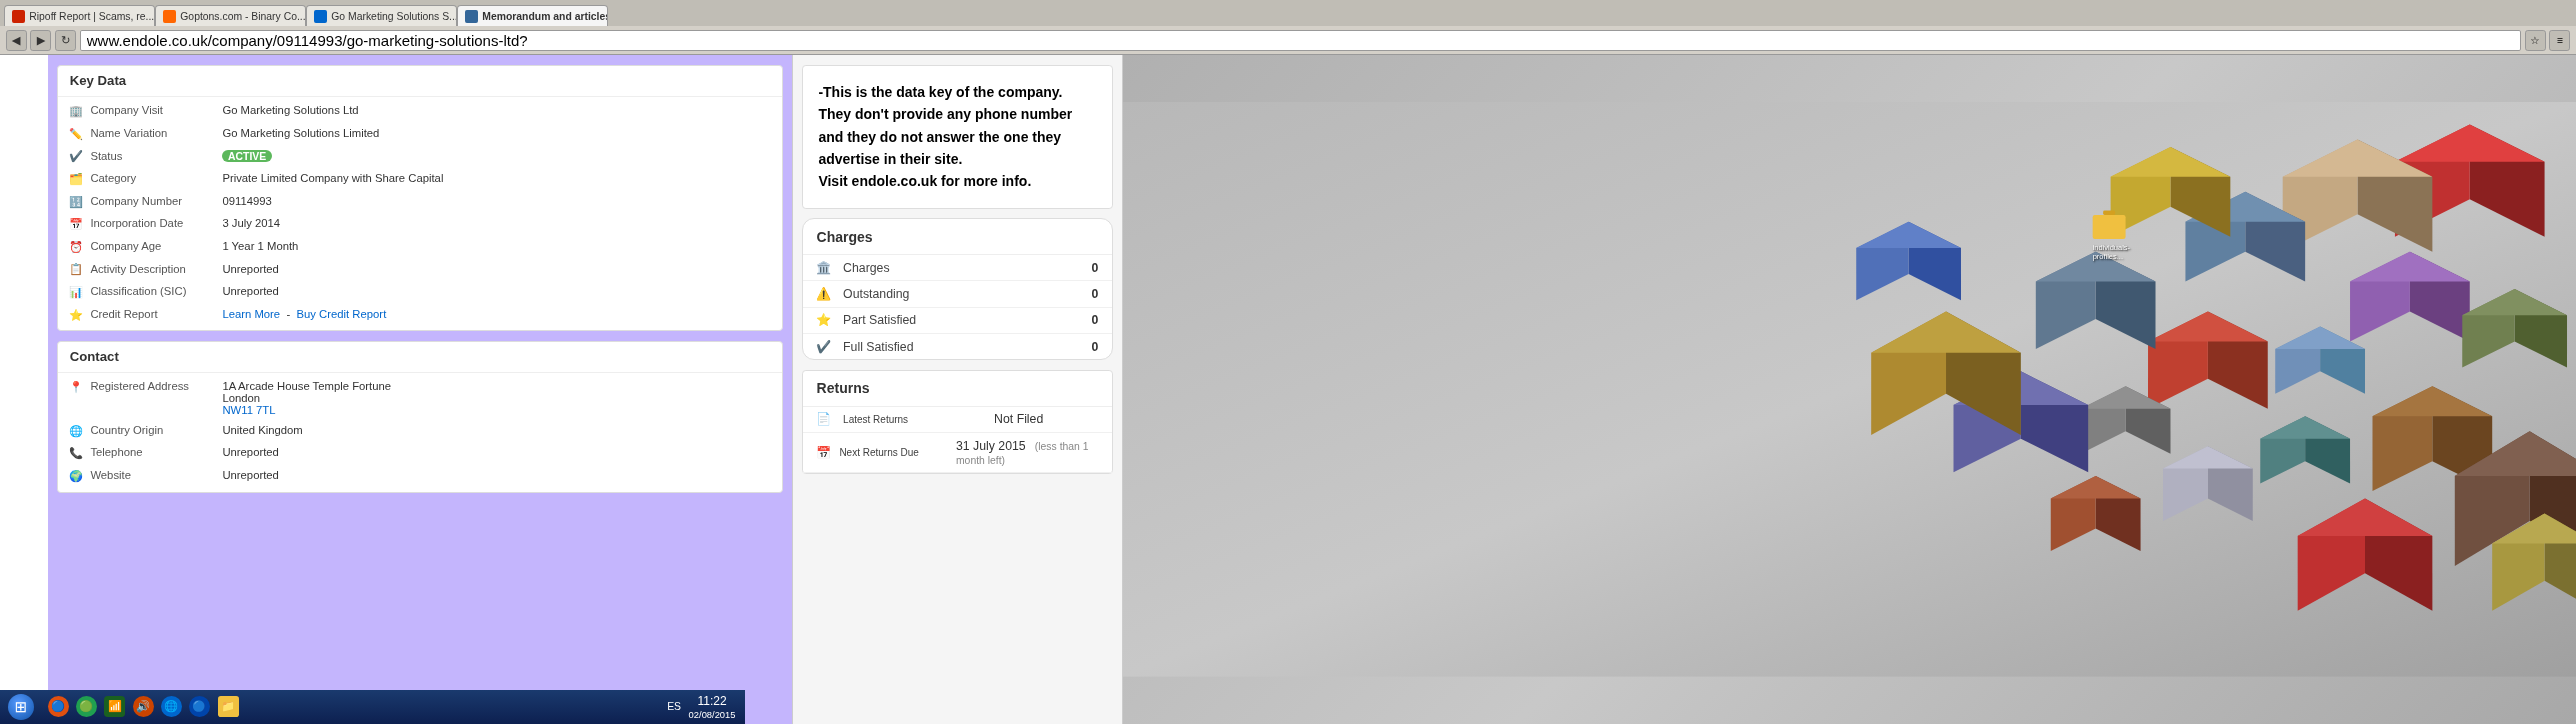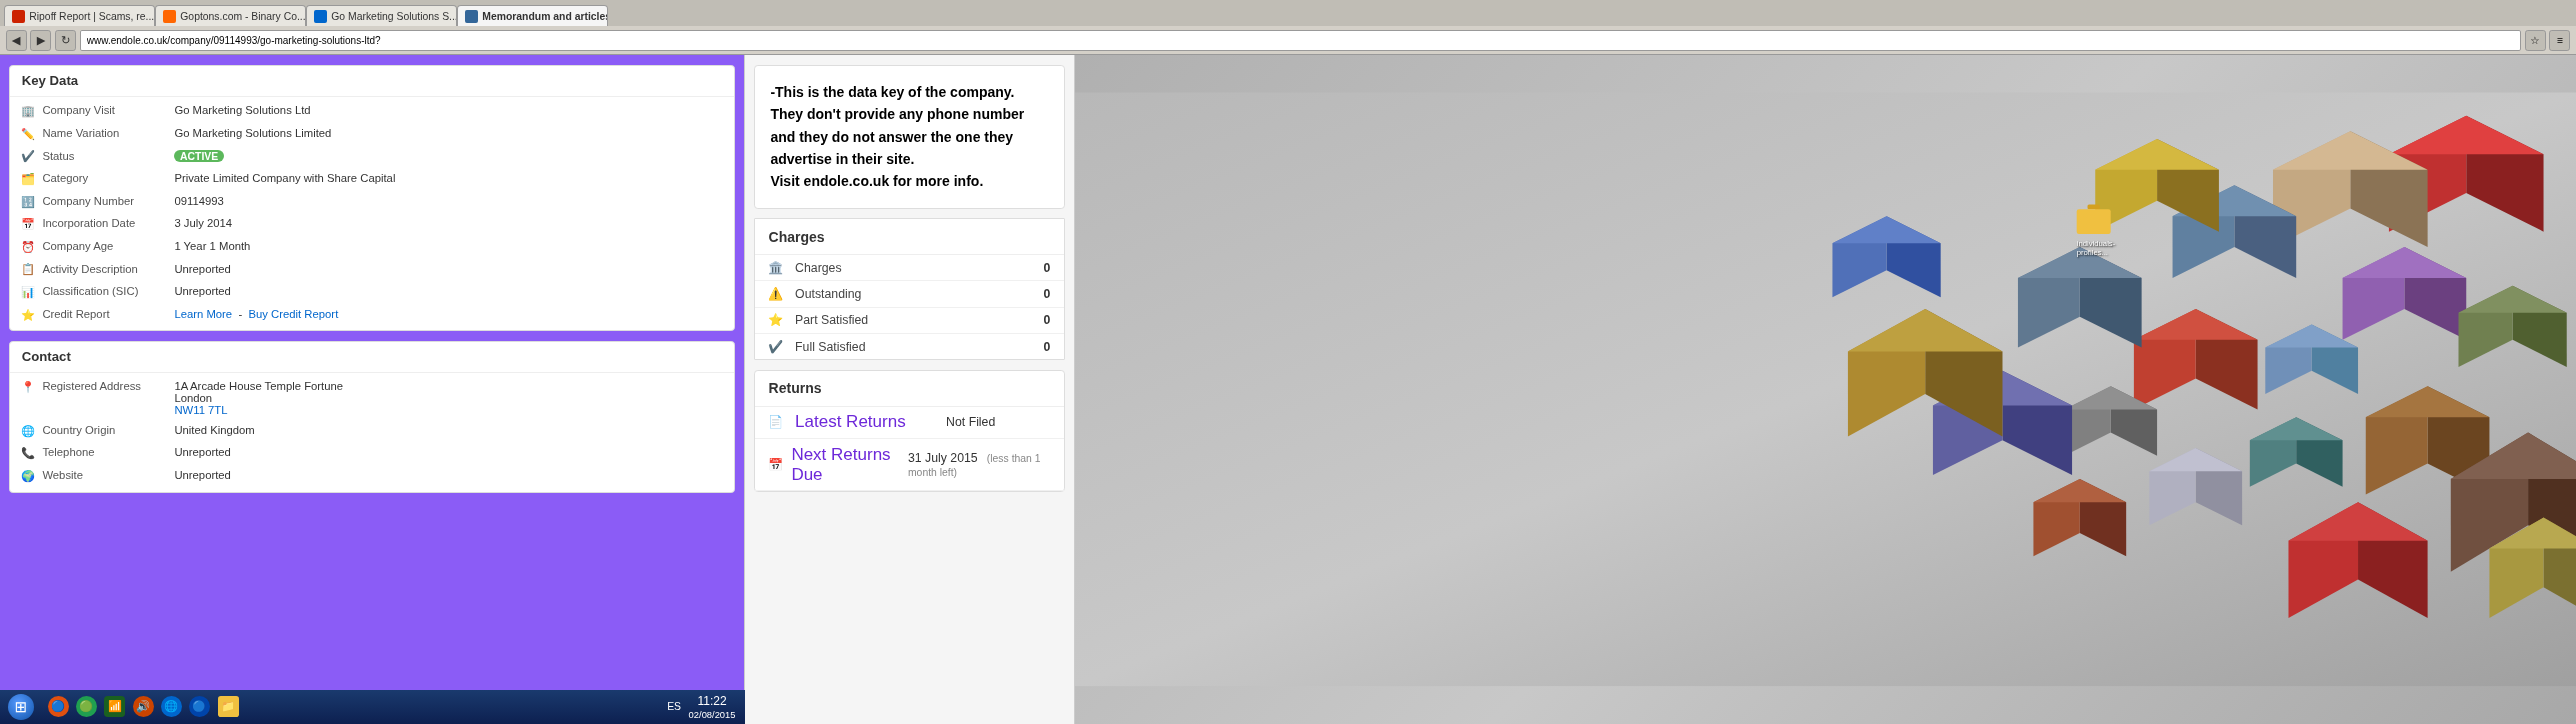--- a/index.html
+++ b/index.html
@@ -84,21 +84,21 @@
       font-size: 11.3px;
       color: #333;
     }
 
     .address-bar {
       flex: 1;
       height: 21px;
       border: 0.9px solid #999;
       background: white;
       padding: 1.9px 5.7px;
-      font-size: 10px;
+      font-size: 15px;
       border-radius: 1.9px;
     }
 
     .browser-btn {
       width: 21px;
       height: 21px;
       background: #c0bdb5;
       border: 0.9px solid #999;
       border-radius: 2.8px;
       display: flex;
@@ -112,24 +112,25 @@
     .main-area {
       display: flex;
       flex: 1;
       overflow: hidden;
     }
 
     
     .browser-page {
       width: 745px;
       height: 100%;
-      background: #8b5cf6;
+      background: #c4b5fd;
       overflow-y: auto;
       flex-shrink: 0;
       border-right: 0.9px solid #ccc;
+      margin-left: 48px;
     }
 
     .page-inner {
       padding: 9.4px;
     }
 
     
     .section-card {
       background: white;
       border: 0.9px solid #ddd;
@@ -205,21 +206,21 @@
       font-weight: bold;
       font-size: 14px;
       color: #000;
       line-height: 1.6;
     }
 
     
     .charges-section {
       background: white;
       border: 0.9px solid #ddd;
-      border-radius: 1px;
+      border-radius: 12px;
       margin-bottom: 9.4px;
     }
 
     .charges-title {
       font-size: 14px;
       font-weight: bold;
       color: #333;
       padding: 9.4px 13.2px;
       border-bottom: 0.9px solid #eee;
     }
@@ -279,22 +280,22 @@
 
     .return-icon {
       width: 19px;
       color: #888;
       font-size: 12.3px;
       margin-right: 7.5px;
     }
 
     .return-label {
       width: 151px;
-      font-size: 17px;
-      color: #6d28d9;
+      font-size: 10px;
+      color: #404040;
     }
 
     .return-value {
       font-size: 12.3px;
       color: #333;
     }
 
     .return-sub {
       font-size: 10.4px;
       color: #888;

